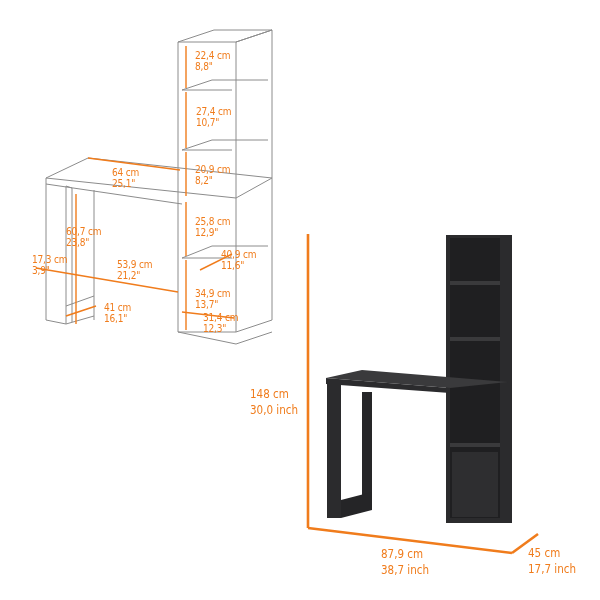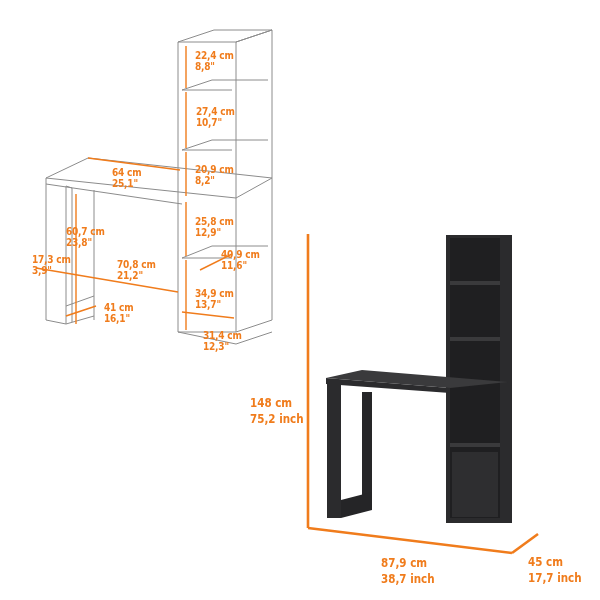--- a/index.html
+++ b/index.html
@@ -1,22 +1,22 @@
 <!DOCTYPE html>
 <html><head>
 <meta charset="utf-8">
 <style>
   html, body { margin: 0; padding: 0; background: #ffffff; }
   body { width: 600px; height: 600px; position: relative; overflow: hidden;
          font-family: "DejaVu Sans", sans-serif; }
   .canvas { position: absolute; left: 0; top: 0; width: 600px; height: 600px; }
   .lbl { position: absolute; color: #f07c1c; font-size: 10px; line-height: 11px;
          font-family: "DejaVu Sans Condensed", "DejaVu Sans", sans-serif; letter-spacing: -0.2px; }
-  .big { font-size: 11.5px; line-height: 16px; letter-spacing: 0; margin-top: 9px; }
-  .two { display: block; white-space: nowrap; font-weight: bold; }
+  .big { font-size: 11.5px; line-height: 16px; letter-spacing: 0; }
+  .two { display: block; white-space: nowrap; }
 </style>
 </head>
 <body>
 
 <svg class="canvas" viewBox="0 0 600 600" xmlns="http://www.w3.org/2000/svg">
 
   <g fill="none" stroke="#8c8c8c" stroke-width="1">
 
     <polygon points="178,42 236,42 272,30 214,30"></polygon>
     <polyline points="178,42 178,332 236,332 236,42"></polyline>
@@ -107,39 +107,39 @@
 </div>
 <div class="lbl" style="left:221px;top:249px">
   <span class="two">40,9 cm</span>
   <span class="two" style="padding-left:0">11,6"</span>
 </div>
 <div class="lbl" style="left:32px;top:254px">
   <span class="two">17,3 cm</span>
   <span class="two">3,9"</span>
 </div>
 <div class="lbl" style="left:117px;top:259px">
-  <span class="two">70,8 cm</span>
+  <span class="two">53,9 cm</span>
   <span class="two">21,2"</span>
 </div>
 <div class="lbl" style="left:195px;top:288px">
   <span class="two">34,9 cm</span>
   <span class="two">13,7"</span>
 </div>
 <div class="lbl" style="left:104px;top:302px">
   <span class="two">41 cm</span>
   <span class="two">16,1"</span>
 </div>
-<div class="lbl" style="left:203px;top:330px">
+<div class="lbl" style="left:203px;top:312px">
   <span class="two">31,4 cm</span>
   <span class="two">12,3"</span>
 </div>
 
 <div class="lbl big" style="left:250px;top:386px">
   <span class="two">148 cm</span>
-  <span class="two">75,2 inch</span>
+  <span class="two">30,0 inch</span>
 </div>
 <div class="lbl big" style="left:381px;top:546px">
   <span class="two">87,9 cm</span>
   <span class="two">38,7 inch</span>
 </div>
 <div class="lbl big" style="left:528px;top:545px">
   <span class="two">45 cm</span>
   <span class="two">17,7 inch</span>
 </div>
 

